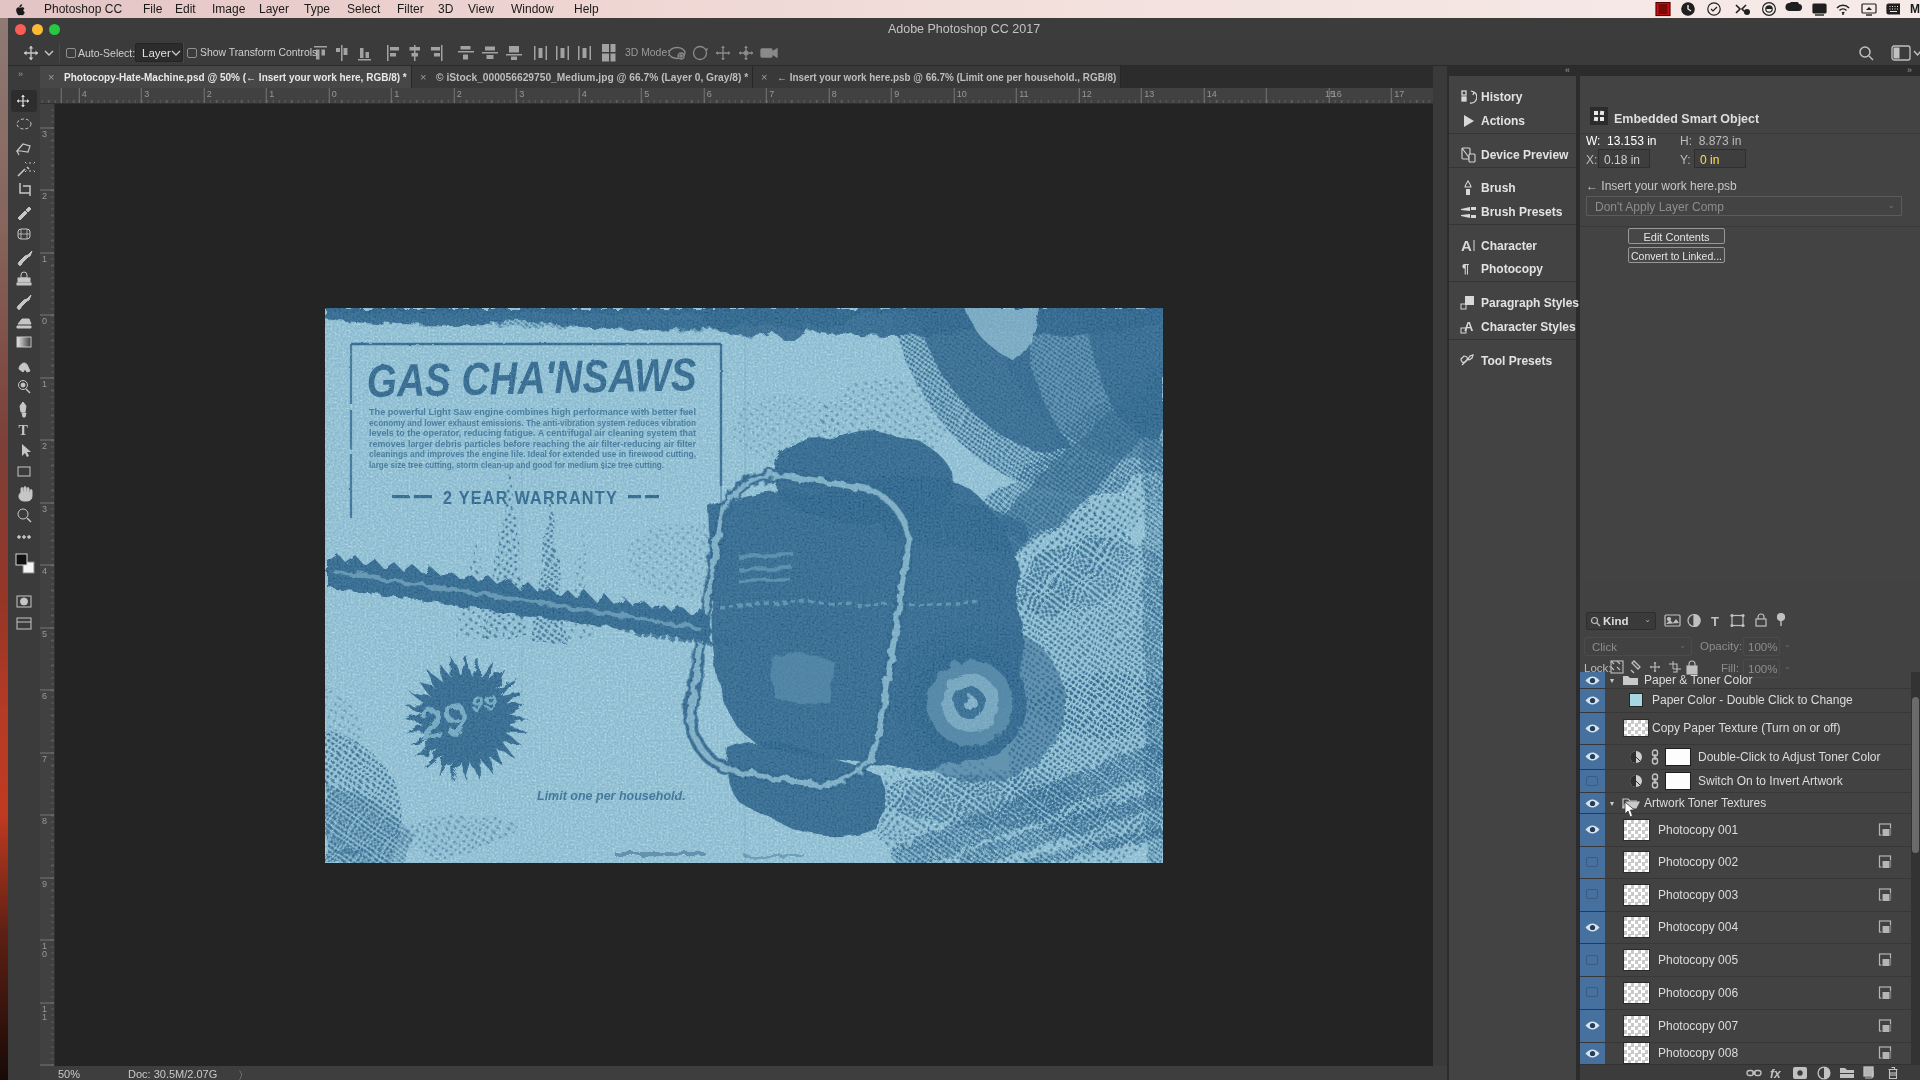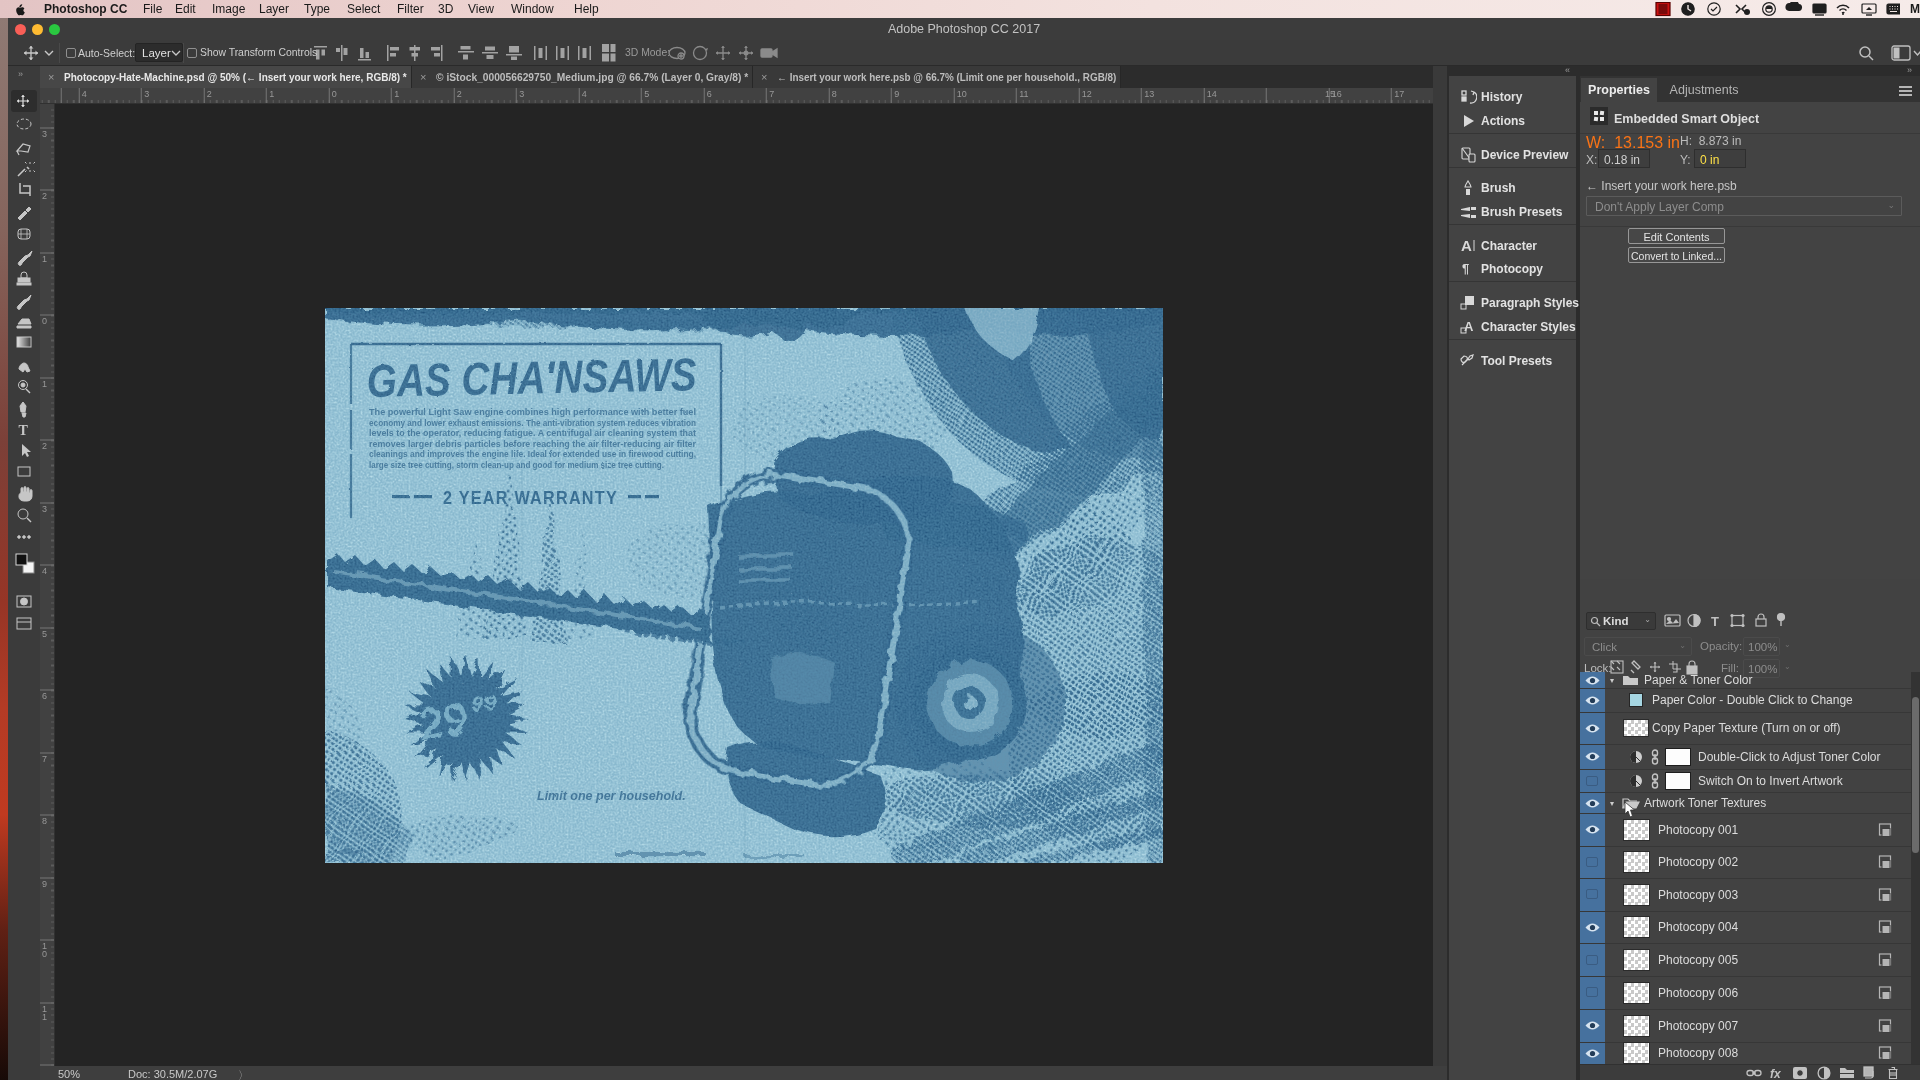--- a/index.html
+++ b/index.html
@@ -49,21 +49,21 @@
 .ptab.act{background:#434343;color:#ececec;font-weight:bold}
 .hamb{position:absolute;right:8px;top:8px;width:13px;height:2px;background:#b5b5b5;box-shadow:0 4px 0 #b5b5b5,0 8px 0 #b5b5b5}
 .chk{background:repeating-conic-gradient(#ffffff 0% 25%,#c9c9c9 0% 50%) 0 0/7px 7px;border:1px solid #2b2b2b}
 </style></head>
 <body>
 <div id="desktop"></div>
 <div id="menubar">
 <svg class="abs" style="left:14px;top:3px" width="13" height="13" viewBox="0 0 13 13">
       <path d="M8.3 1.2c-.1.8-.4 1.5-.9 2-.5.6-1.3 1-2 .9-.1-.8.3-1.6.8-2.1.5-.6 1.4-.9 2.1-.8zM10.8 9.5c-.4.9-.9 1.7-1.6 2.4-.5.5-1 .6-1.6.3-.6-.3-1.2-.3-1.8 0-.6.3-1.1.2-1.6-.3C2.9 10.5 2 8.5 2.2 6.8c.1-1.5 1.2-2.6 2.5-2.6.6 0 1.1.3 1.6.3.5 0 1.1-.3 1.8-.3 1 0 1.8.5 2.3 1.3-1.5 1-1.4 3 .4 4z" fill="#1a1a1a"></path>
     </svg>
-<span class="mi" style="left:44px;font-weight:bold">Photoshop CC</span>
+<span class="mi" style="left:44px;font-weight:normal">Photoshop CC</span>
 <span class="mi" style="left:143px">File</span>
 <span class="mi" style="left:175px">Edit</span>
 <span class="mi" style="left:212px">Image</span>
 <span class="mi" style="left:259px">Layer</span>
 <span class="mi" style="left:304px">Type</span>
 <span class="mi" style="left:347px">Select</span>
 <span class="mi" style="left:397px">Filter</span>
 <span class="mi" style="left:438px">3D</span>
 <span class="mi" style="left:468px">View</span>
 <span class="mi" style="left:511px">Window</span>
@@ -625,36 +625,31 @@
         <span>Tool Presets</span>
         <svg class="abs" style="left:11px;top:5px" width="16" height="13">
           <g stroke="#d8d8d8" fill="none" stroke-width="1.2">
             <path d="M2 11l6-6M8 5l2-3 3-1-1 3-3 2z"></path>
             <path d="M4 2c3 0 4 2 3 4L5 8C3 9 1 8 1 5z"></path>
           </g>
         </svg>
       </div>
 </div>
 <div id="propspanel">
- <div class="ptabbar">
-        <div class="ptab act" style="left:1px;width:76px;padding-top:5px">Properties</div>
-        <div class="ptab" style="left:84px;width:80px;padding-top:5px">Adjustments</div>
-        <div class="hamb" style="top:10px"></div>
-      </div>
  <div class="abs" style="left:10px;top:31px;width:18px;height:18px;background:#2b2b2b"><svg width="18" height="18">
           <g fill="#e8e8e8">
             <rect x="4" y="4" width="4" height="4"></rect>
             <rect x="10" y="4" width="4" height="4" transform="rotate(8 12 6)"></rect>
             <rect x="4" y="10" width="4" height="4" transform="rotate(8 6 12)"></rect>
             <rect x="10" y="10" width="4" height="4"></rect>
           </g>
         </svg></div>
  <span class="abs" style="left:34px;top:36px;font-size:12.5px;font-weight:bold;color:#dedede">Embedded Smart Object</span>
  <div class="abs" style="left:0;top:57px;width:340px;height:1px;background:#393939"></div>
- <span class="abs" style="left:6px;top:58px;font-size:16px;color:#f97316">W:&nbsp; 13.153 in</span>
+ <span class="abs" style="left:6px;top:58px;font-size:12px;color:#ffffff">W:&nbsp; 13.153 in</span>
  <span class="abs" style="left:100px;top:58px;font-size:12px;color:#bcbcbc">H:&nbsp; 8.873 in</span>
  <span class="abs" style="left:6px;top:77px;font-size:12px;color:#bcbcbc">X:</span>
  <div class="abs" style="left:18px;top:73px;width:52px;height:19px;background:#3e3e3e;border:1px solid #2e2e2e">
         <span style="position:absolute;left:5px;top:3px;font-size:12px;color:#cfcfcf">0.18 in</span>
       </div>
  <span class="abs" style="left:100px;top:77px;font-size:12px;color:#bcbcbc">Y:</span>
  <div class="abs" style="left:114px;top:73px;width:52px;height:19px;background:#3e3e3e;border:1px solid #2e2e2e">
         <span style="position:absolute;left:5px;top:3px;font-size:12px;color:#fde047">0 in</span>
       </div>
  <span class="abs" style="left:6px;top:103px;font-size:12px;color:#c7c7c7">← Insert your work here.psb</span>

